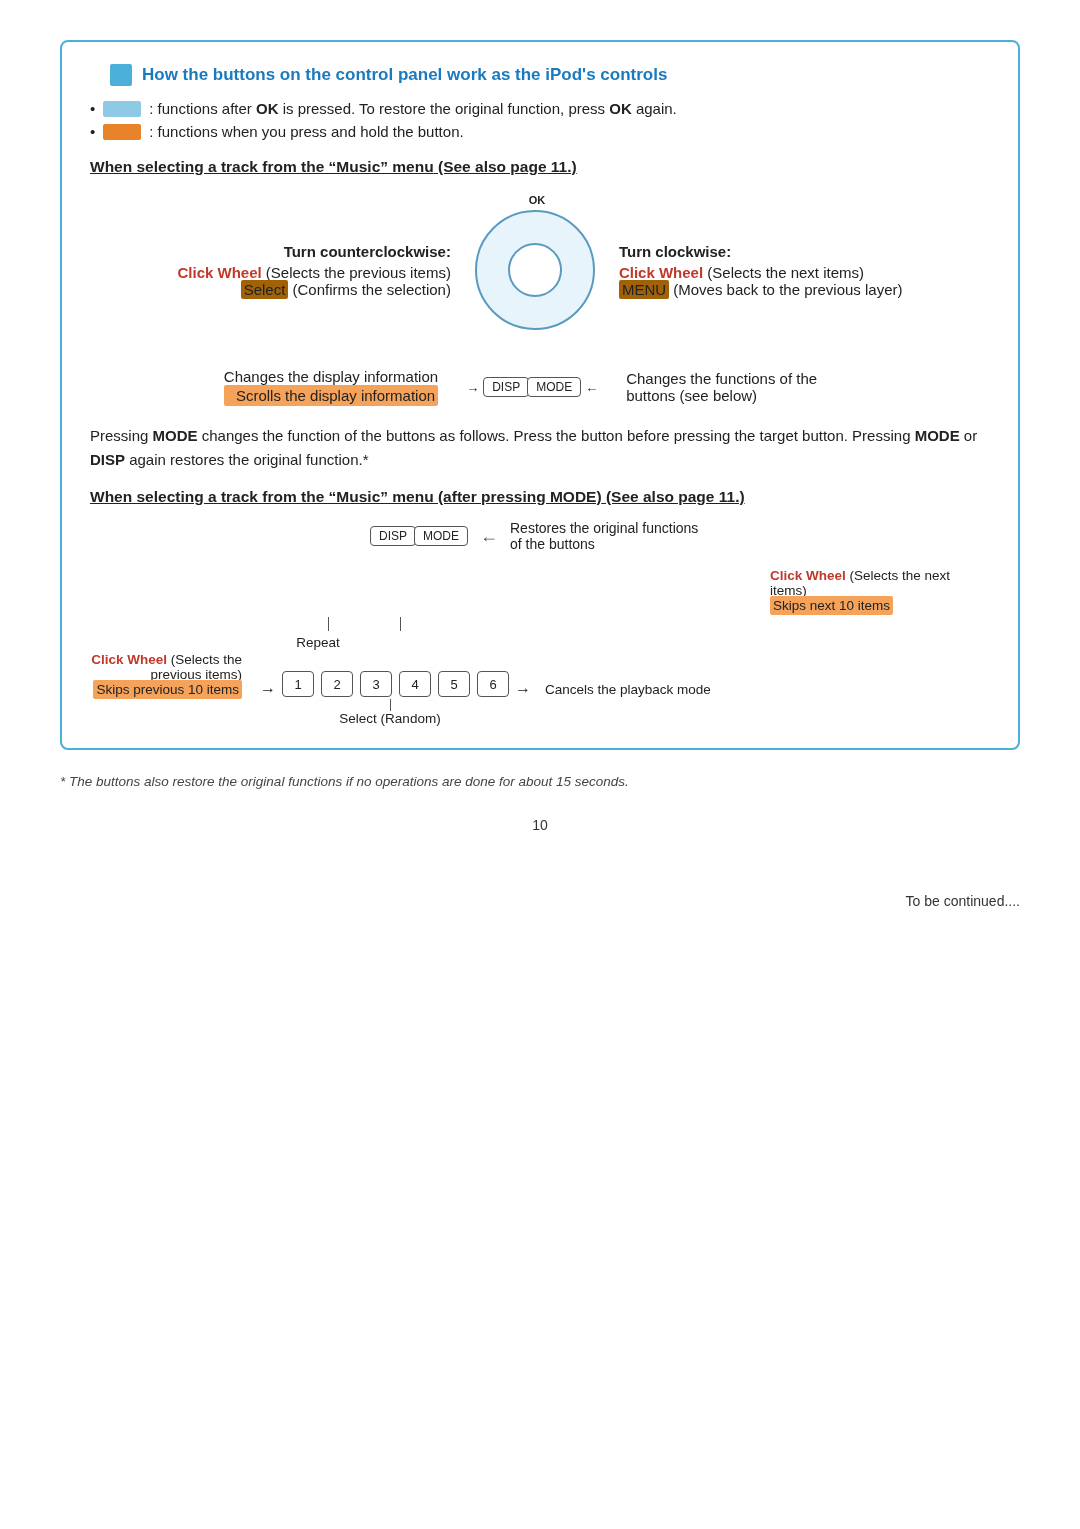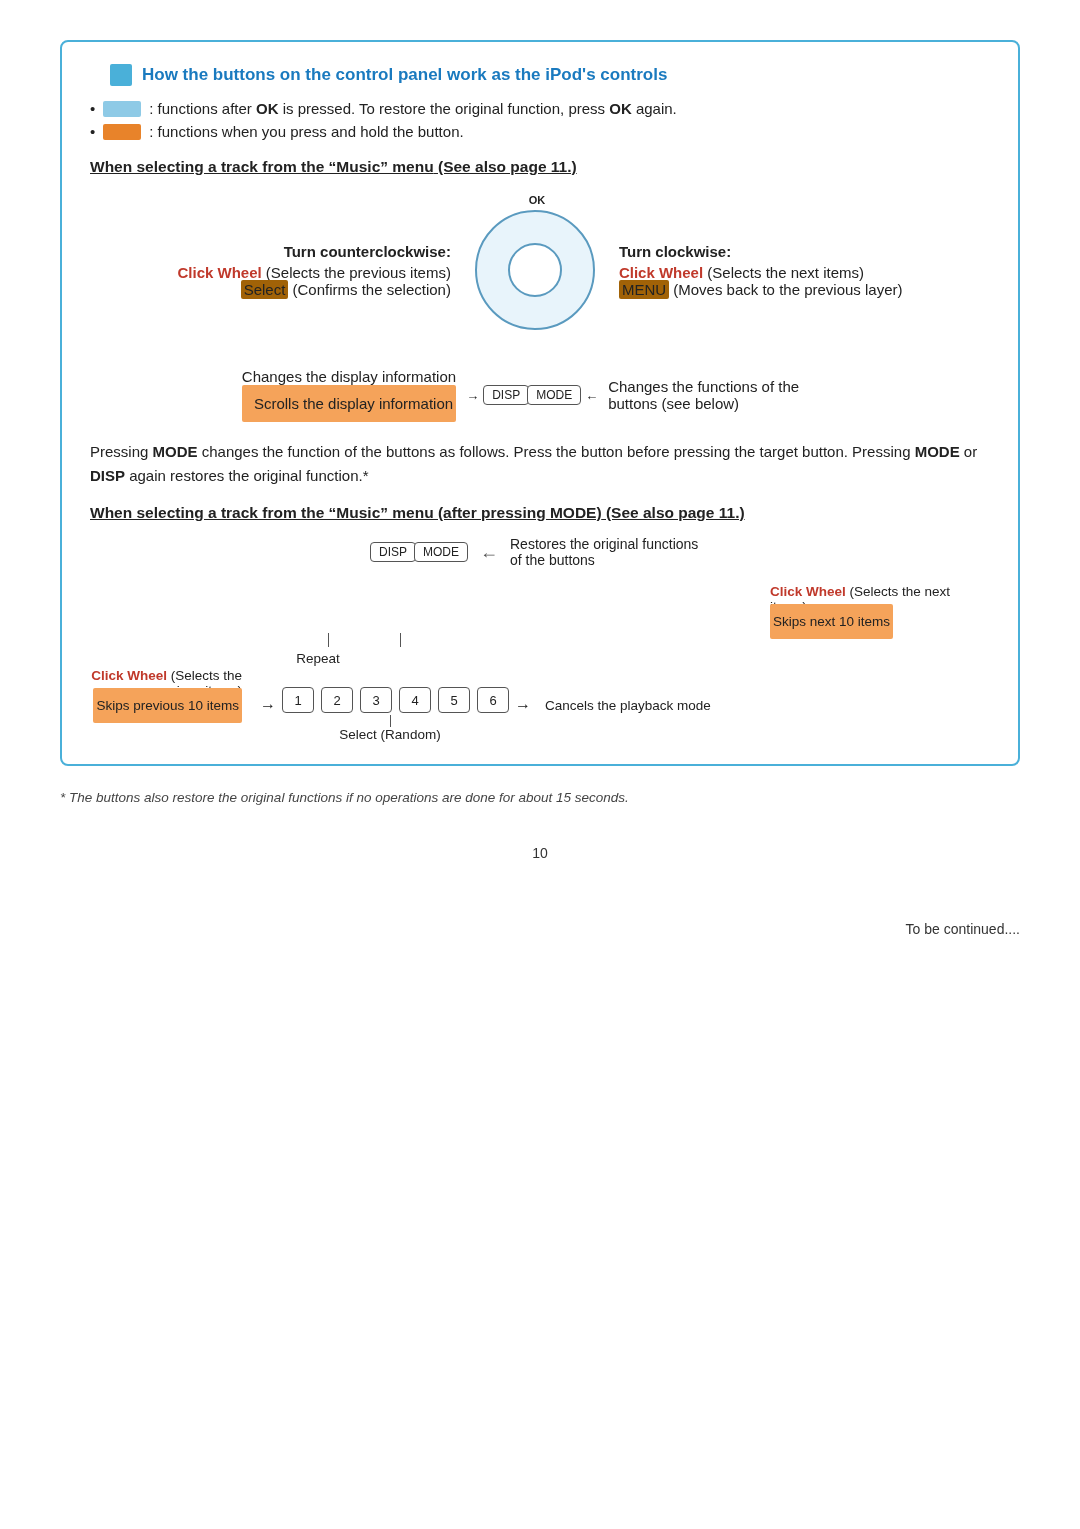--- a/index.html
+++ b/index.html
@@ -122,21 +122,21 @@
       margin-left: 24px;
       min-width: 220px;
     }
     .click-wheel-label {
       color: #c0392b;
       font-weight: bold;
     }
     .highlight-orange {
       background: #f5a35a;
       color: #222;
-      padding: 10px 3px;
+      padding: 2px 3px;
       border-radius: 2px;
     }
     .highlight-blue {
       background: #a16207;
       color: #222;
       padding: 1px 3px;
       border-radius: 2px;
     }
     .disp-btn {
       border: 1.5px solid #555;
@@ -174,21 +174,21 @@
     }
     .footnote {
       font-size: 13.5px;
       color: #444;
       margin-top: 8px;
       font-style: italic;
     }
     .page-num {
       text-align: center;
       font-size: 14px;
-      margin-top: 40px;
+      margin-top: 28px;
       color: #333;
     }
     .to-be-continued {
       text-align: right;
       font-size: 14px;
       margin-top: 60px;
       color: #333;
     }
     .full-diagram {
       position: relative;
@@ -251,21 +251,21 @@
       <div style="font-weight:bold; margin-bottom:4px;">Turn clockwise:</div>
       <div>
         <span class="click-wheel-label">Click Wheel</span> (Selects the next items)
       </div>
       <div>
         <span class="highlight-blue">MENU</span> (Moves back to the previous layer)
       </div>
     </div>
   </div>
 
-  <div style="display:flex; align-items:center; justify-content:center; margin-bottom:18px; gap:10px;">
+  <div style="display:flex; align-items:center; justify-content:center; margin-bottom:18px; gap:28px;">
     <div style="text-align:right; max-width:230px;">
       <div>Changes the display information</div>
       <div class="highlight-orange">Scrolls the display information</div>
     </div>
     <div style="display:flex; align-items:center; gap:0; flex-shrink:0;">
       <span style="font-size:13px; margin-right:4px;">→</span>
       <span class="disp-btn">DISP</span>
       <span class="mode-btn">MODE</span>
       <span style="font-size:13px; margin-left:4px;">←</span>
     </div>

